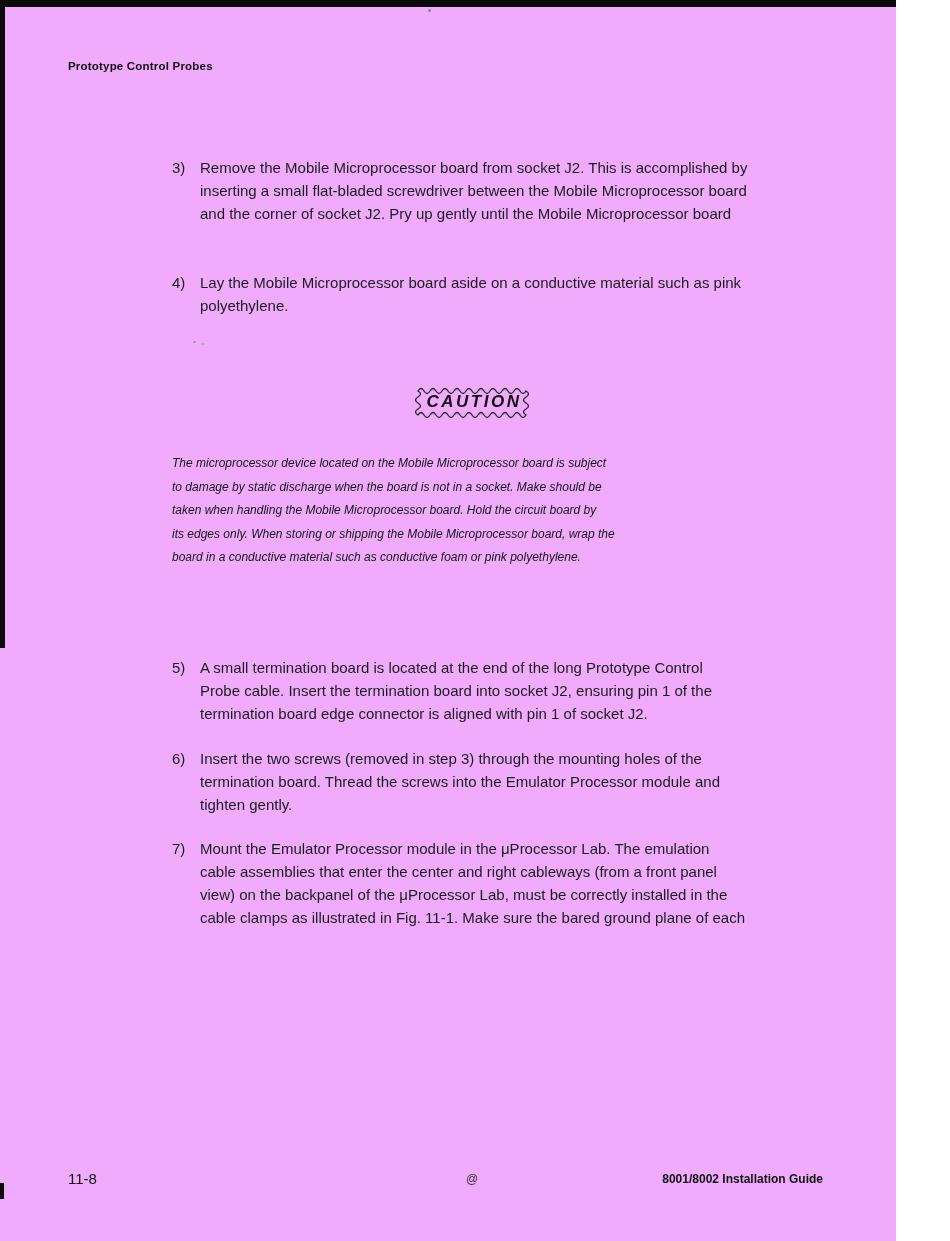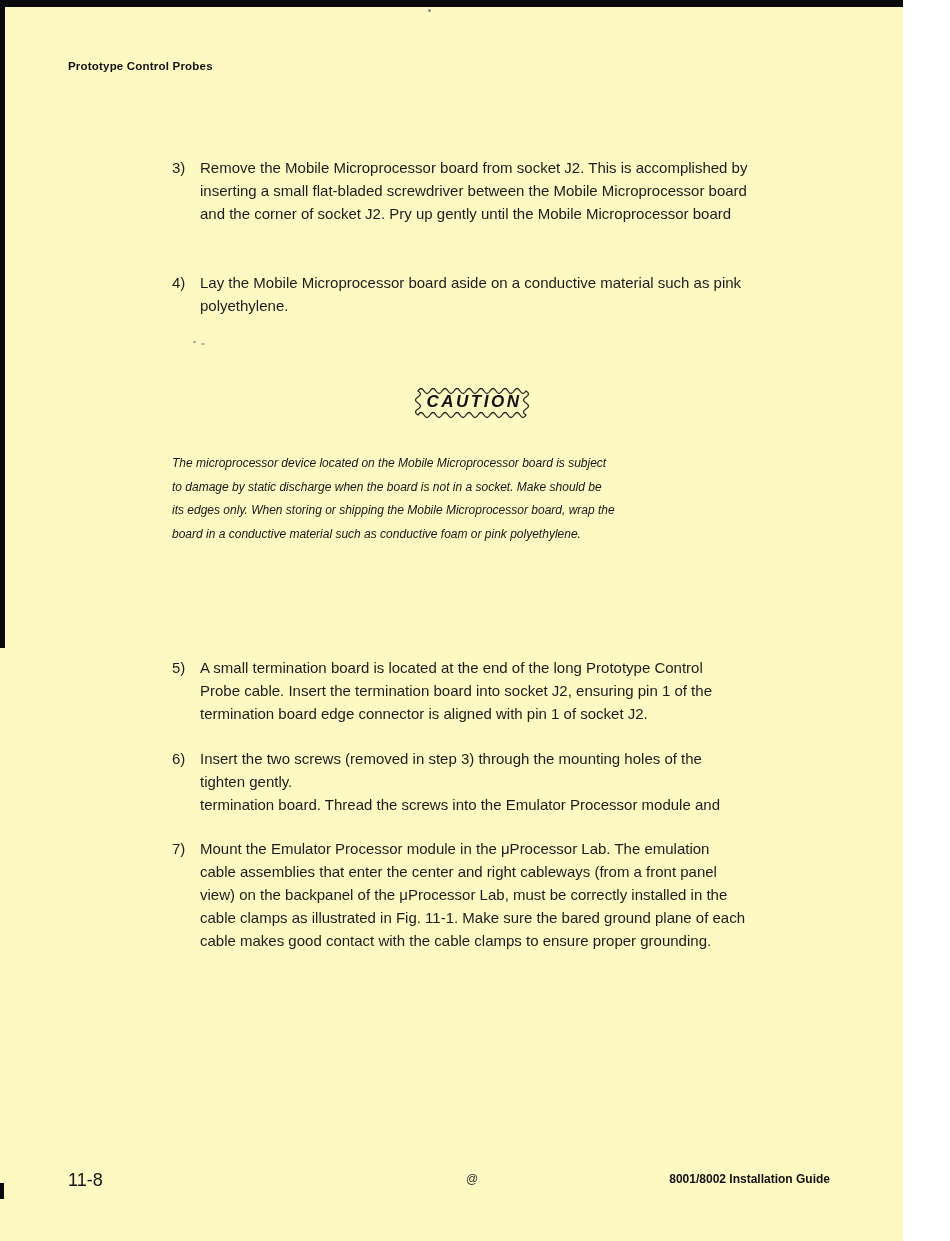--- a/index.html
+++ b/index.html
@@ -4,25 +4,24 @@
 <style>
   html, body {
     margin: 0;
     padding: 0;
     background: #ffffff;
   }
   .page {
     position: relative;
     width: 896px;
     height: 1241px;
-    background: #fef9c3;
+    background: #f0abfc;
     overflow: hidden;
     font-family: "Liberation Sans", sans-serif;
     color: #1a1a1a;
-    padding-left: 7px;
     -webkit-font-smoothing: antialiased;
   }
 
   
   .scan-bar-top {
     position: absolute;
     top: 0; left: 0;
     width: 950px; height: 7px;
     background: #0a0a0a;
   }
@@ -115,21 +114,21 @@
     font-size: 12px;
     line-height: 23.5px;
     font-style: italic;
     color: #161616;
   }
 
   
   .footer-left {
     position: absolute;
     left: 68px; top: 1170px;
-    font-size: 18px;
+    font-size: 15px;
     color: #141414;
   }
   .footer-center {
     position: absolute;
     left: 466px; top: 1172px;
     font-size: 12px;
     color: #333;
   }
   .footer-right {
     position: absolute;
@@ -177,50 +176,50 @@
                q5,3 0,6 t0,6 t0,6 t0,6
                q-3,5 -6,0 t-6,0 t-6,0 t-6,0 t-6,0 t-6,0 t-6,0 t-6,0 t-6,0 t-6,0 t-6,0 t-6,0 t-6,0 t-6,0 t-6,0 t-6,0 t-6,0 t-6,0
                q-5,-3 0,-6 t0,-6 t0,-6 t0,-6 Z" fill="none" stroke="#222222" stroke-width="1.3"></path>
     </svg>
     <span class="caution-label">CAUTION</span>
   </div>
 
   <div class="caution-paragraph">
       <div class="line">The microprocessor device located on the Mobile Microprocessor board is subject</div>
       <div class="line">to damage by static discharge when the board is not in a socket. Make should be</div>
+      <div class="line">taken when handling the Mobile Microprocessor board. Hold the circuit board by</div>
       <div class="line">its edges only. When storing or shipping the Mobile Microprocessor board, wrap the</div>
       <div class="line">board in a conductive material such as conductive foam or pink polyethylene.</div>
     </div>
 
   <div class="step step-5">
     <span class="num">5)</span>
     <div class="txt">
         <div class="line">A small termination board is located at the end of the long Prototype Control</div>
         <div class="line">Probe cable. Insert the termination board into socket J2, ensuring pin 1 of the</div>
         <div class="line">termination board edge connector is aligned with pin 1 of socket J2.</div>
       </div>
   </div>
 
   <div class="step step-6">
     <span class="num">6)</span>
     <div class="txt">
         <div class="line">Insert the two screws (removed in step 3) through the mounting holes of the</div>
+        <div class="line">termination board. Thread the screws into the Emulator Processor module and</div>
         <div class="line">tighten gently.</div>
-        <div class="line">termination board. Thread the screws into the Emulator Processor module and</div>
       </div>
   </div>
 
   <div class="step step-7">
     <span class="num">7)</span>
     <div class="txt">
         <div class="line">Mount the Emulator Processor module in the μProcessor Lab. The emulation</div>
         <div class="line">cable assemblies that enter the center and right cableways (from a front panel</div>
         <div class="line">view) on the backpanel of the μProcessor Lab, must be correctly installed in the</div>
         <div class="line">cable clamps as illustrated in Fig. 11-1. Make sure the bared ground plane of each</div>
-        <div class="line">cable makes good contact with the cable clamps to ensure proper grounding.</div>
       </div>
   </div>
 
   <div class="footer-left">11-8</div>
   <div class="footer-center">@</div>
   <div class="footer-right">8001/8002 Installation Guide</div>
 
 </div>
 
 </body></html>

